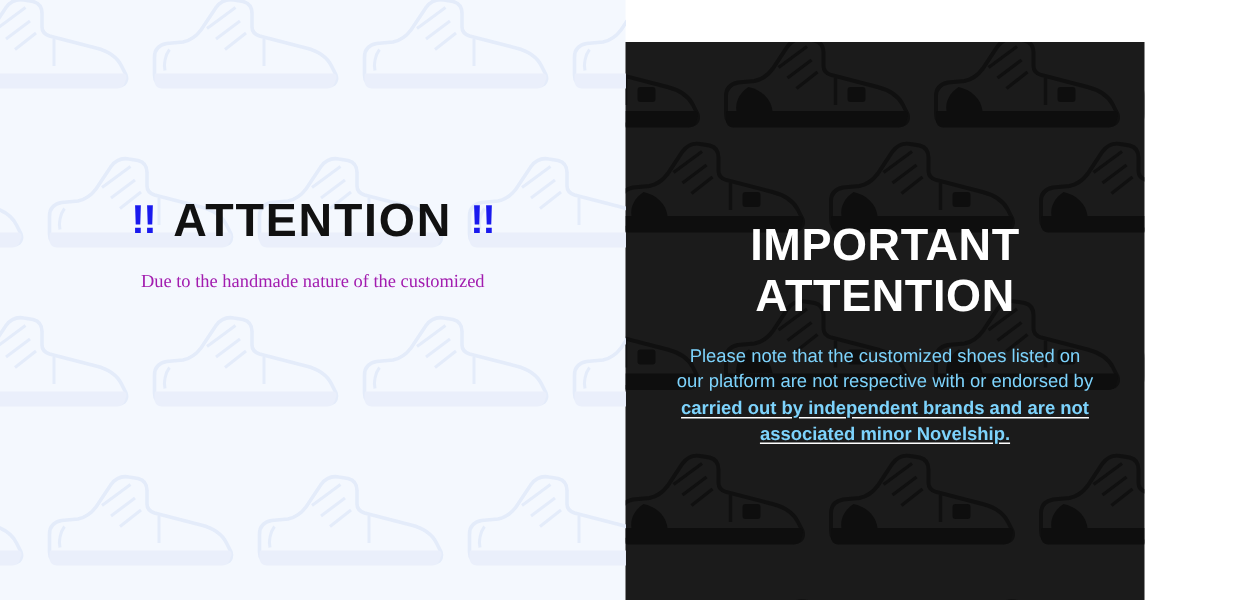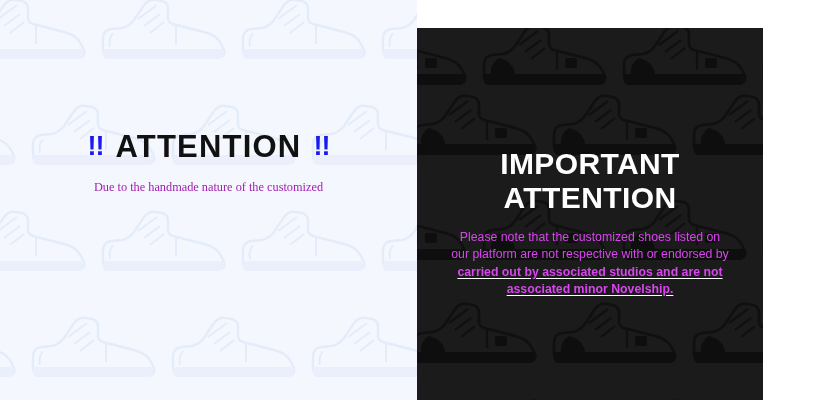--- a/index.html
+++ b/index.html
@@ -71,21 +71,21 @@
     white-space:normal;
   }
   .title-right .tline { display:block; }
 
   .body {
     font-size:12.3px;
     line-height:17.2px;
     margin-top:0;
   }
   .body-left  { color:#a21caf; margin-top:16px;font-family:Liberation Serif, serif; }
-  .body-right { color:#d946ef; margin-top:15px; }
+  .body-right { color:#7dd3fc; margin-top:15px; }
 
   .emph {
     font-weight:bold;
     text-decoration:underline;
     text-underline-offset:2px;
   }
   .body-left .emph  { text-decoration-color:#1d1d1f; }
   .body-right .emph { text-decoration-color:#ffffff; }
   .nowrap-br { display:block; }
 </style>
@@ -180,19 +180,19 @@
 
     <div class="content content-right">
       <div class="title title-right">
         <span class="tline">IMPORTANT</span>
         <span class="tline">ATTENTION</span>
       </div>
 
       <div class="body body-right">
         <span class="nowrap-br">Please note that the customized shoes listed on</span>
         <span class="nowrap-br">our platform are not respective with or endorsed by</span>
-        <span class="nowrap-br emph">carried out by associated studios and are not</span>
+        <span class="nowrap-br emph">carried out by independent brands and are not</span>
         <span class="nowrap-br emph">associated minor Novelship.</span>
       </div>
     </div>
   </div>
 
 </div>
 
 </body></html>

